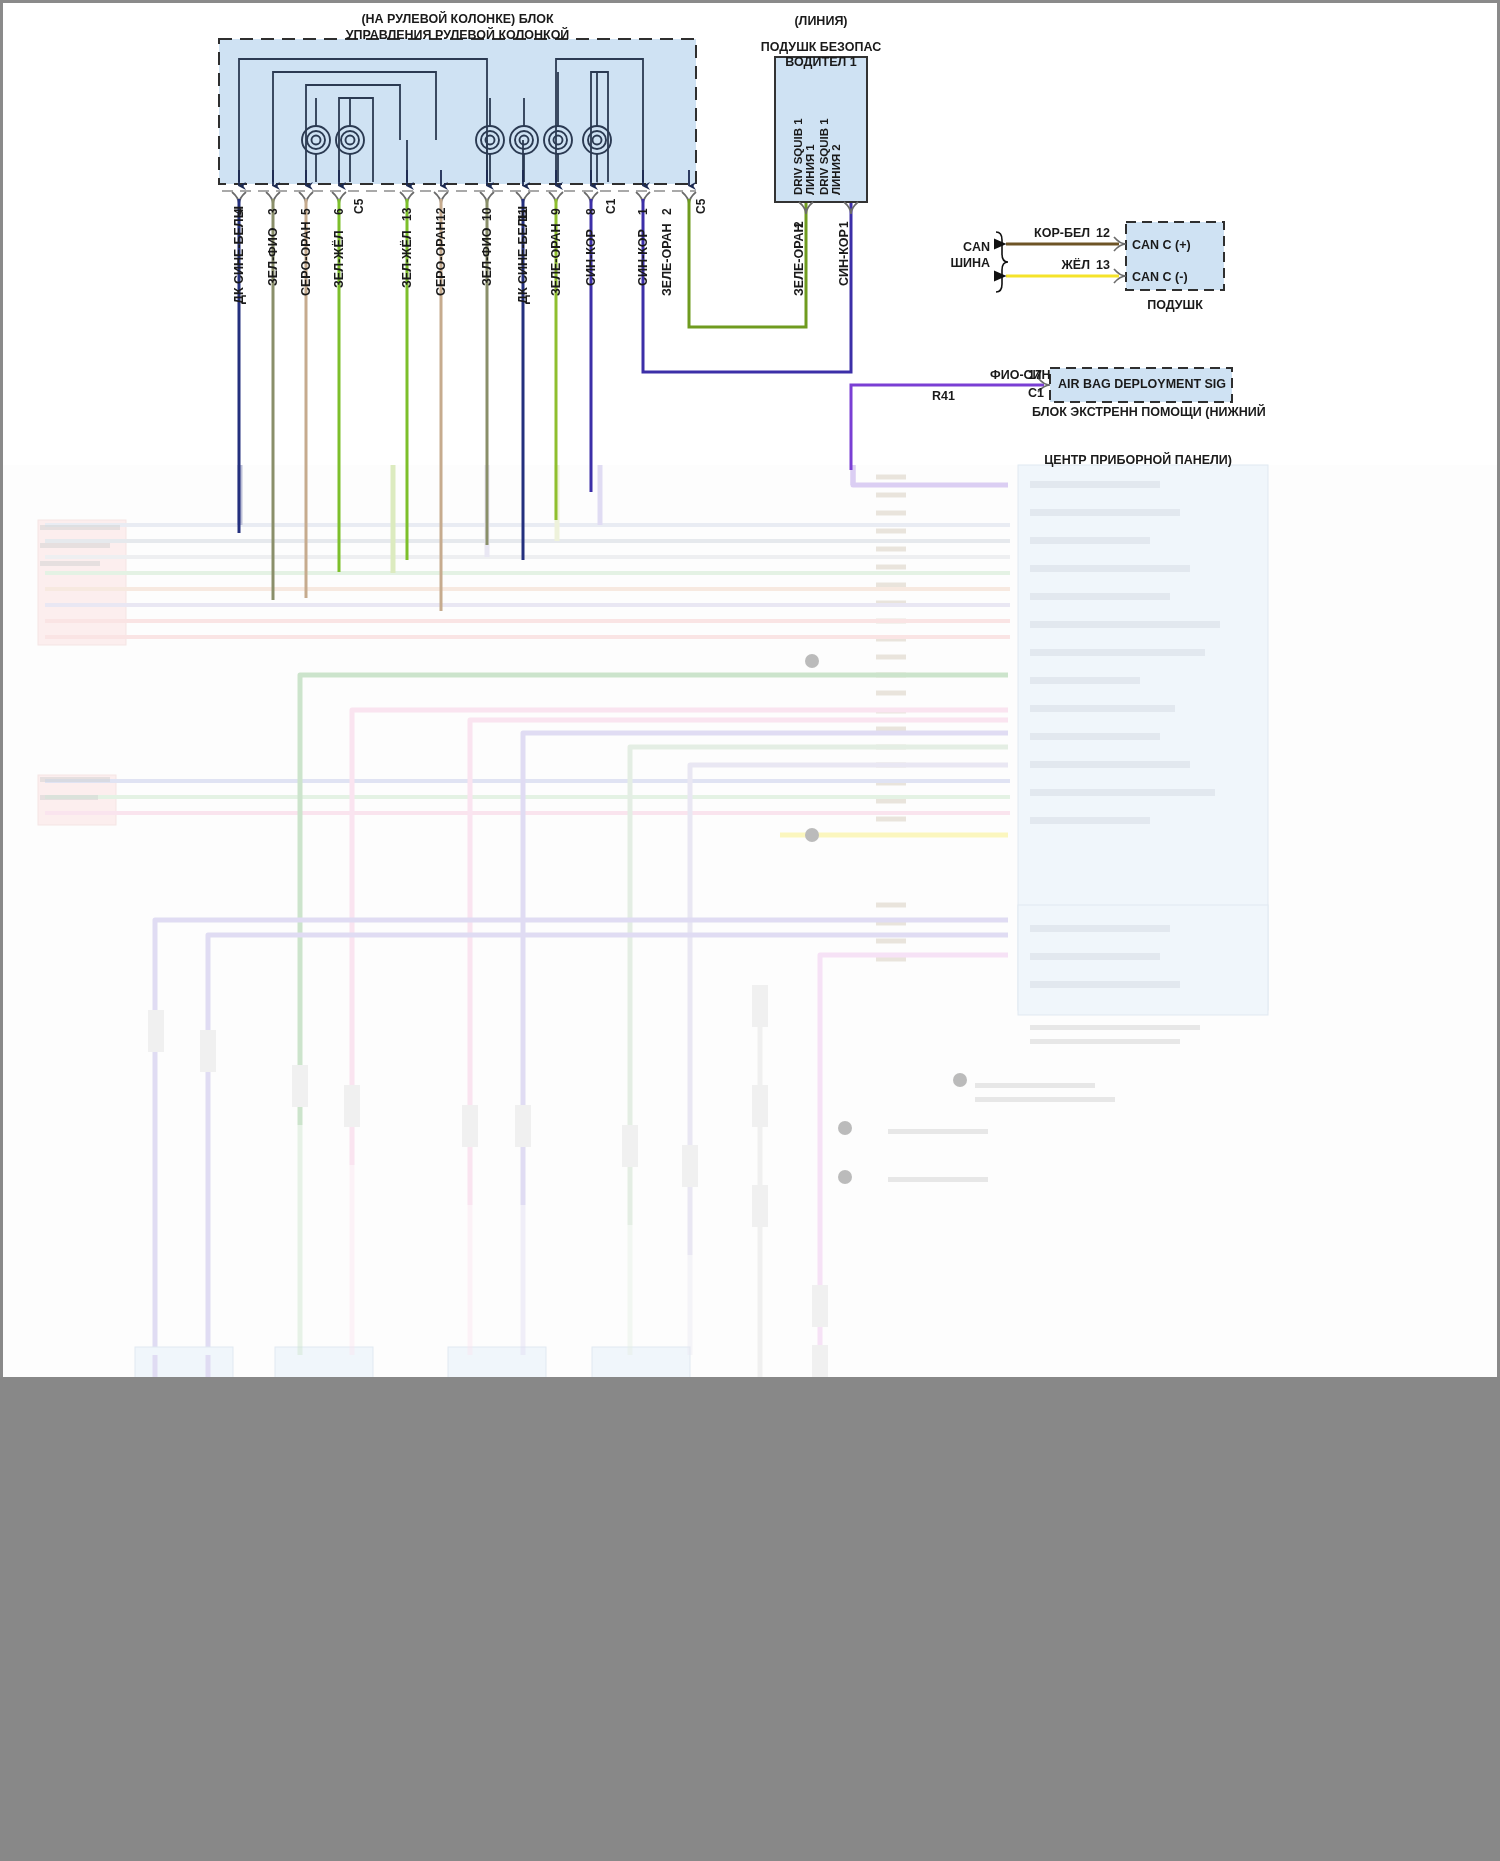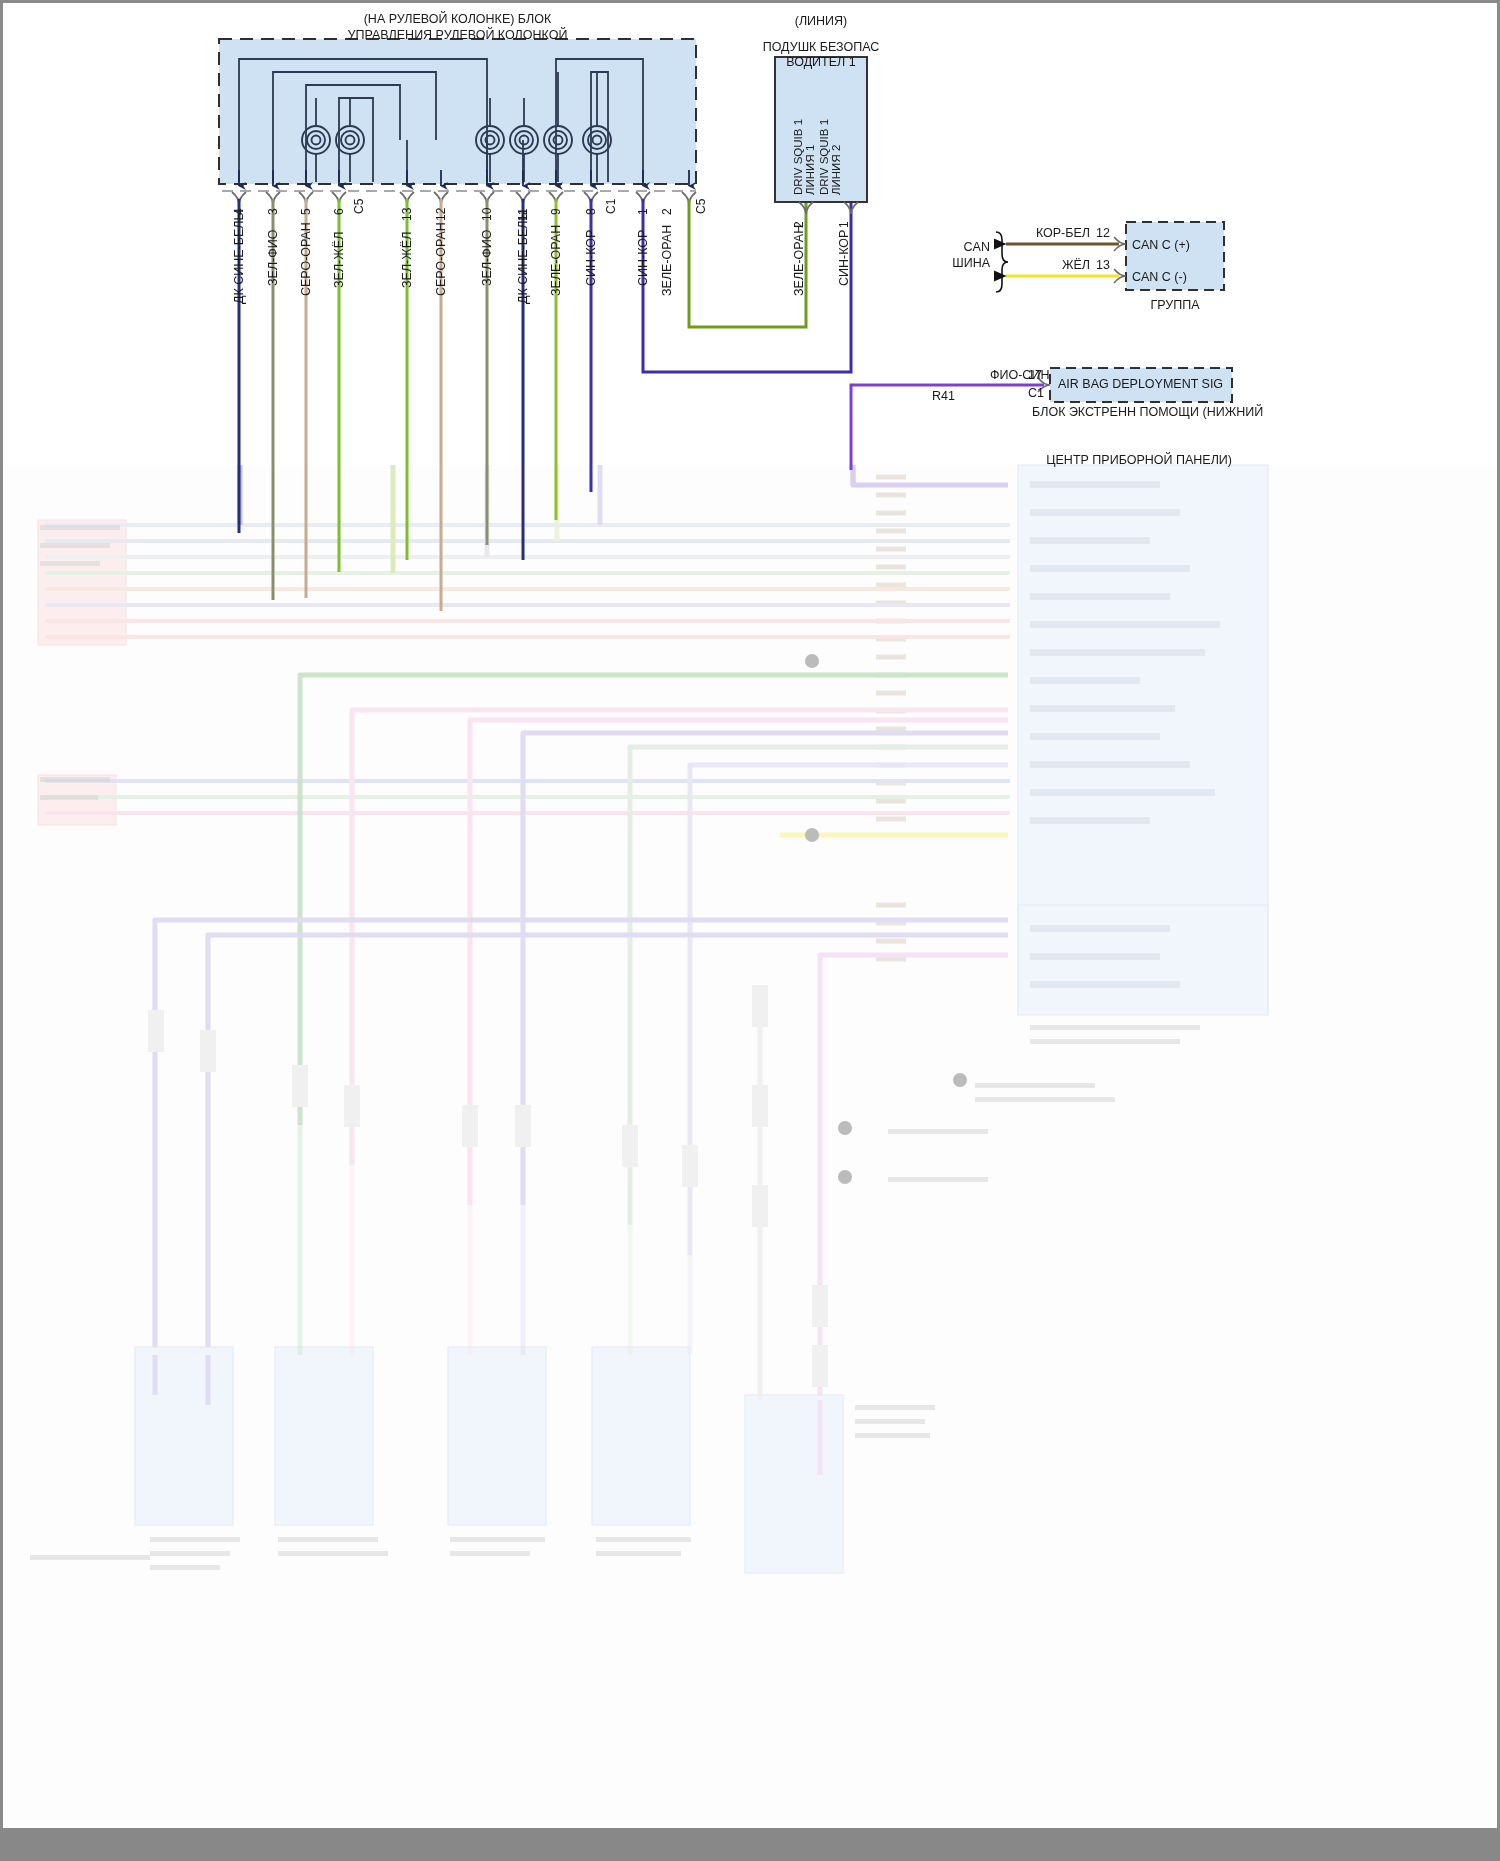--- a/index.html
+++ b/index.html
@@ -1,17 +1,17 @@
 <!DOCTYPE html>
 <html><head>
 <meta charset="utf-8">
 <style>
   html,body{margin:0;padding:0;background:#888;}
   body{font-family:"Liberation Sans",sans-serif;}
-  #page{position:relative;width:1500px;height:1828px;background:#000000;overflow:hidden;}
+  #page{position:relative;width:1500px;height:1377px;background:#000000;overflow:hidden;font-weight:bold;}
   #sheet{position:absolute;inset:0;background:#fff;}
   
   #frame{position:absolute;left:0;top:0;width:1500px;height:1861px;
          border:3px solid #8a8a8a;box-sizing:border-box;pointer-events:none;}
   .lbl{position:absolute;font-size:12.5px;color:#1a1a1a;white-space:pre;line-height:1.25;}
   .lbl.c{text-align:center;}
   .lbl.r{text-align:right;}
   .vlbl{position:absolute;font-size:12.5px;color:#1a1a1a;white-space:nowrap;
         transform-origin:0 0;transform:rotate(-90deg);}
   .vnum{position:absolute;font-size:12px;color:#1a1a1a;white-space:nowrap;
@@ -419,21 +419,21 @@
     <div class="lbl r" style="left:930px;top:256px;width:60px;">ШИНА</div>
 
     <div class="lbl r" style="left:1000px;top:226px;width:90px;">КОР-БЕЛ</div>
     <div class="lbl" style="left:1096px;top:226px;">12</div>
     <div class="lbl" style="left:1132px;top:238px;">CAN C (+)</div>
 
     <div class="lbl r" style="left:1000px;top:258px;width:90px;text-align:right;">ЖЁЛ</div>
     <div class="lbl" style="left:1096px;top:258px;">13</div>
     <div class="lbl" style="left:1132px;top:270px;">CAN C (-)</div>
 
-    <div class="lbl c" style="left:1126px;top:298px;width:98px;">ГРУППА</div>
+    <div class="lbl c" style="left:1126px;top:298px;width:98px;">ПОДУШК</div>
 
     <div class="lbl" style="left:932px;top:389px;">R41</div>
     <div class="lbl" style="left:990px;top:368px;">ФИО-СИН</div>
     <div class="lbl" style="left:1028px;top:368px;">17</div>
     <div class="lbl" style="left:1028px;top:386px;">C1</div>
     <div class="lbl" style="left:1058px;top:377px;">AIR BAG DEPLOYMENT SIG</div>
     <div class="lbl r" style="left:1032px;top:405px;width:200px;">БЛОК ЭКСТРЕНН ПОМОЩИ (НИЖНИЙ</div>
     <div class="lbl r" style="left:1032px;top:421px;width:200px;margin-top:32px;">ЦЕНТР ПРИБОРНОЙ ПАНЕЛИ)</div>
 
   </div>

